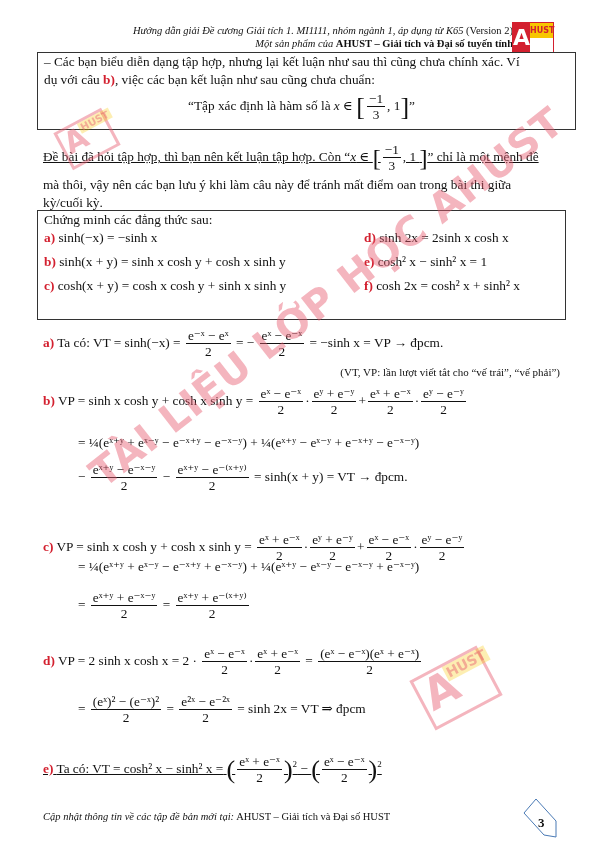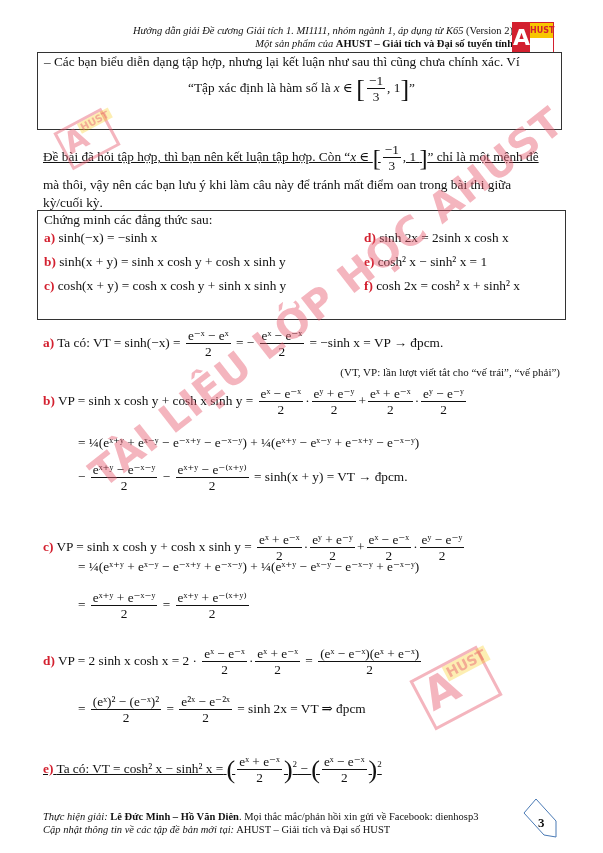--- a/index.html
+++ b/index.html
@@ -31,22 +31,25 @@
 
 <div class="abs hdr" style="top:24px;">
   <div><i>Hướng dẫn giải Đề cương Giải tích 1. MI1111, nhóm ngành 1, áp dụng từ K65</i> <span>(Version 2)</span></div>
   <div><i>Một sản phẩm của</i> <b>AHUST – Giải tích và Đại số tuyến tính</b></div>
 </div>
 <div class="abs logo">
   <div class="a">A</div>
   <div class="h">HUST</div>
 </div>
 
-<div class="abs box t" style="left:37px; top:52px; width:515px; height:76px; padding:0 2px 0 6px;">
+<div class="abs box t" style="left:37px; top:52px; width:515px; height:76px; padding:0 16px 0 6px;">
   <div style="white-space:nowrap;">– Các bạn biểu diễn dạng tập hợp, nhưng lại kết luận như sau thì cũng chưa chính xác. Ví</div>
+  <div>
+    <span>dụ với câu </span><span class="red">b)</span><span>, việc các bạn kết luận như sau cũng chưa chuẩn:</span>
+  </div>
   <div style="text-align:center; margin-top:2px;">
     <span>“Tập xác định là hàm số là </span><i>x</i> ∈ <span style="font-size:26px; vertical-align:middle;">[</span><span class="frac"><span class="n">−1</span><span class="d">3</span></span>, <span>1</span><span style="font-size:26px; vertical-align:middle;">]</span><span>”</span>
   </div>
 </div>
 
 <div class="abs t" style="left:43px; top:142px; width:520px;">
   <div style="white-space:nowrap;text-decoration:underline;"><span>Đề bài đã hỏi tập hợp, thì bạn nên kết luận tập hợp. Còn “</span><i>x</i> ∈ <span style="font-size:24px; vertical-align:middle;">[</span><span class="frac"><span class="n">−1</span><span class="d">3</span></span>, 1 <span style="font-size:24px; vertical-align:middle;">]</span><span>” chỉ là một mệnh đề</span></div>
   <div style="margin-top:3px; white-space:nowrap;">mà thôi, vậy nên các bạn lưu ý khi làm câu này để tránh mất điểm oan trong bài thi giữa</div>
   <div>kỳ/cuối kỳ.</div>
 </div>
@@ -105,21 +108,20 @@
 </div>
 
 <div class="abs t math" style="left:43px; top:754px; white-space:nowrap;text-decoration:underline;">
   <span class="red">e)</span>
   <span>Ta có: VT = cosh² x − sinh² x =</span>
   <span style="font-size:26px; vertical-align:middle;">(</span><span class="frac"><span class="n">eˣ + e⁻ˣ</span><span class="d">2</span></span><span style="font-size:26px; vertical-align:middle;">)</span><sup>2</sup>
   − <span style="font-size:26px; vertical-align:middle;">(</span><span class="frac"><span class="n">eˣ − e⁻ˣ</span><span class="d">2</span></span><span style="font-size:26px; vertical-align:middle;">)</span><sup>2</sup>
 </div>
 
 <div class="abs foot" style="left:43px; top:810px; white-space:nowrap;">
-  <div><i>Thực hiện giải:</i> <b>Lê Đức Minh – Hồ Văn Diên</b><span>. Mọi thắc mắc/phản hồi xin gửi về Facebook: dienhosp3</span></div>
   <div><i>Cập nhật thông tin về các tập đề bản mới tại:</i> <span>AHUST – Giải tích và Đại số HUST</span></div>
 </div>
 <div class="abs pg">
   <svg width="36" height="44" viewBox="0 0 36 44">
     <polygon points="14,2 2,16 22,38 34,40 34,24" fill="#fff" stroke="#4a7ab5" stroke-width="1"></polygon>
   </svg>
   <div class="abs" style="left:16px; top:18px; font-weight:bold; font-size:13px;">3</div>
 </div>
 
 <div class="abs wm" style="left:95px; top:455px; font-size:40px; transform:rotate(-38deg); transform-origin:left center; white-space:nowrap; letter-spacing:1px;">TÀI LIỆU LỚP HỌC AHUST</div>

